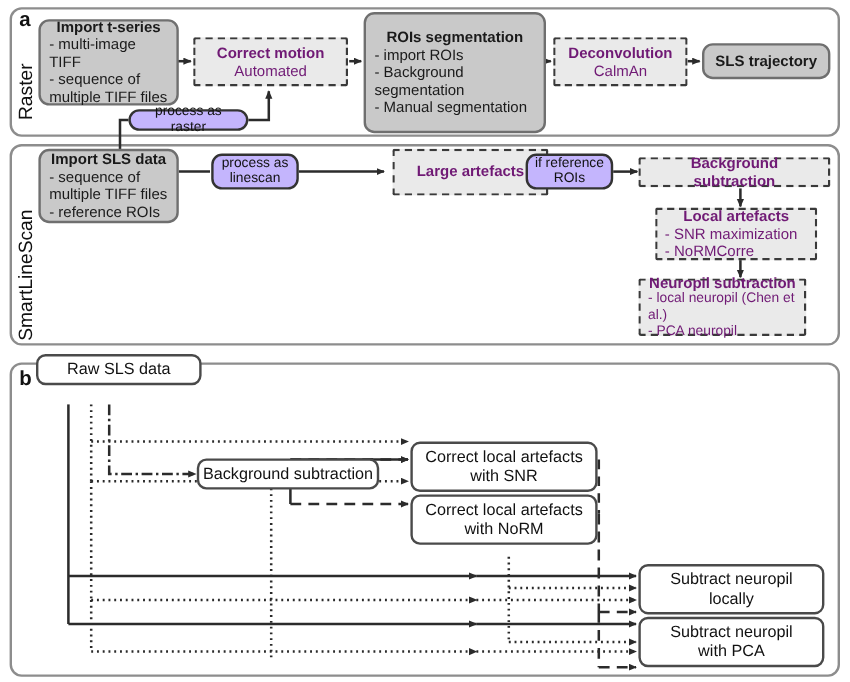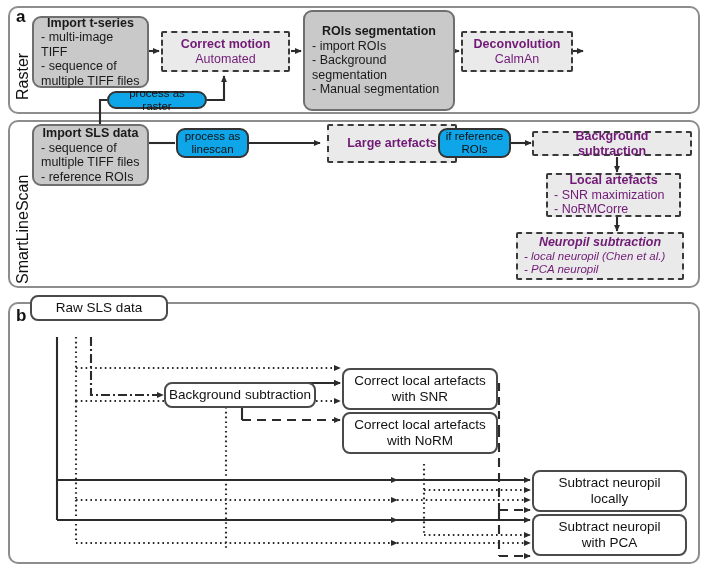--- a/index.html
+++ b/index.html
@@ -46,21 +46,21 @@
     color:#701a75;
     padding:3px 6px;
   }
   .dashed .title{font-weight:bold;text-align:center;}
   .dashed .sub{text-align:center;}
   .dashed .li{text-align:left;}
   
   .pill{
     position:absolute;
     box-sizing:border-box;
-    background:#0ea5e9;
+    background:#c4b5fd;
     border:2px solid #333;
     border-radius:9px;
     display:flex;align-items:center;justify-content:center;
     text-align:center;
     color:#111;
     line-height:1.1;
     padding:1px 4px;
   }
   
   .wbox{
@@ -246,20 +246,23 @@
     <div class="li">- Background</div>
     <div class="li">segmentation</div>
     <div class="li">- Manual segmentation</div>
   </div>
 
   <div class="node dashed fs13" style="left:461px;top:31px;width:112px;height:41px;">
     <div class="title">Deconvolution</div>
     <div class="sub">CalmAn</div>
   </div>
 
+  <div class="node solid fs13" style="left:585px;top:36px;width:107px;height:30px;justify-content:center;">
+    <div class="title">SLS trajectory</div>
+  </div>
 
   <div class="pill fs12" style="left:107px;top:91px;width:100px;height:18px;">process as raster</div>
 
   <div class="node solid fs13" style="left:32px;top:124px;width:117px;height:62px;">
     <div class="title">Import SLS data</div>
     <div class="li">- sequence of</div>
     <div class="li">multiple TIFF files</div>
     <div class="li">- reference ROIs</div>
   </div>
 
@@ -276,21 +279,21 @@
   <div class="node dashed fs13" style="left:532px;top:131px;width:160px;height:25px;">
     <div class="title">Background subtraction</div>
   </div>
 
   <div class="node dashed fs13" style="left:546px;top:173px;width:135px;height:44px;">
     <div class="title">Local artefacts</div>
     <div class="li">- SNR maximization</div>
     <div class="li">- NoRMCorre</div>
   </div>
 
-  <div class="node dashed fs13" style="left:516px;top:232px;width:168px;height:48px;font-style:italic;">
+  <div class="node dashed fs13" style="left:532px;top:232px;width:140px;height:48px;">
     <div class="title">Neuropil subtraction</div>
     <div class="li fs12">- local neuropil (Chen et al.)</div>
     <div class="li fs12">- PCA neuropil</div>
   </div>
 
   <div class="wbox fs14" style="left:30px;top:295px;width:138px;height:26px;white-space:pre-line;">Raw SLS data</div>
 
   <div class="wbox fs14" style="left:164px;top:382px;width:152px;height:26px;white-space:pre-line;">Background subtraction</div>
 
   <div class="wbox fs14" style="left:342px;top:368px;width:156px;height:42px;white-space:pre-line;">Correct local artefacts

